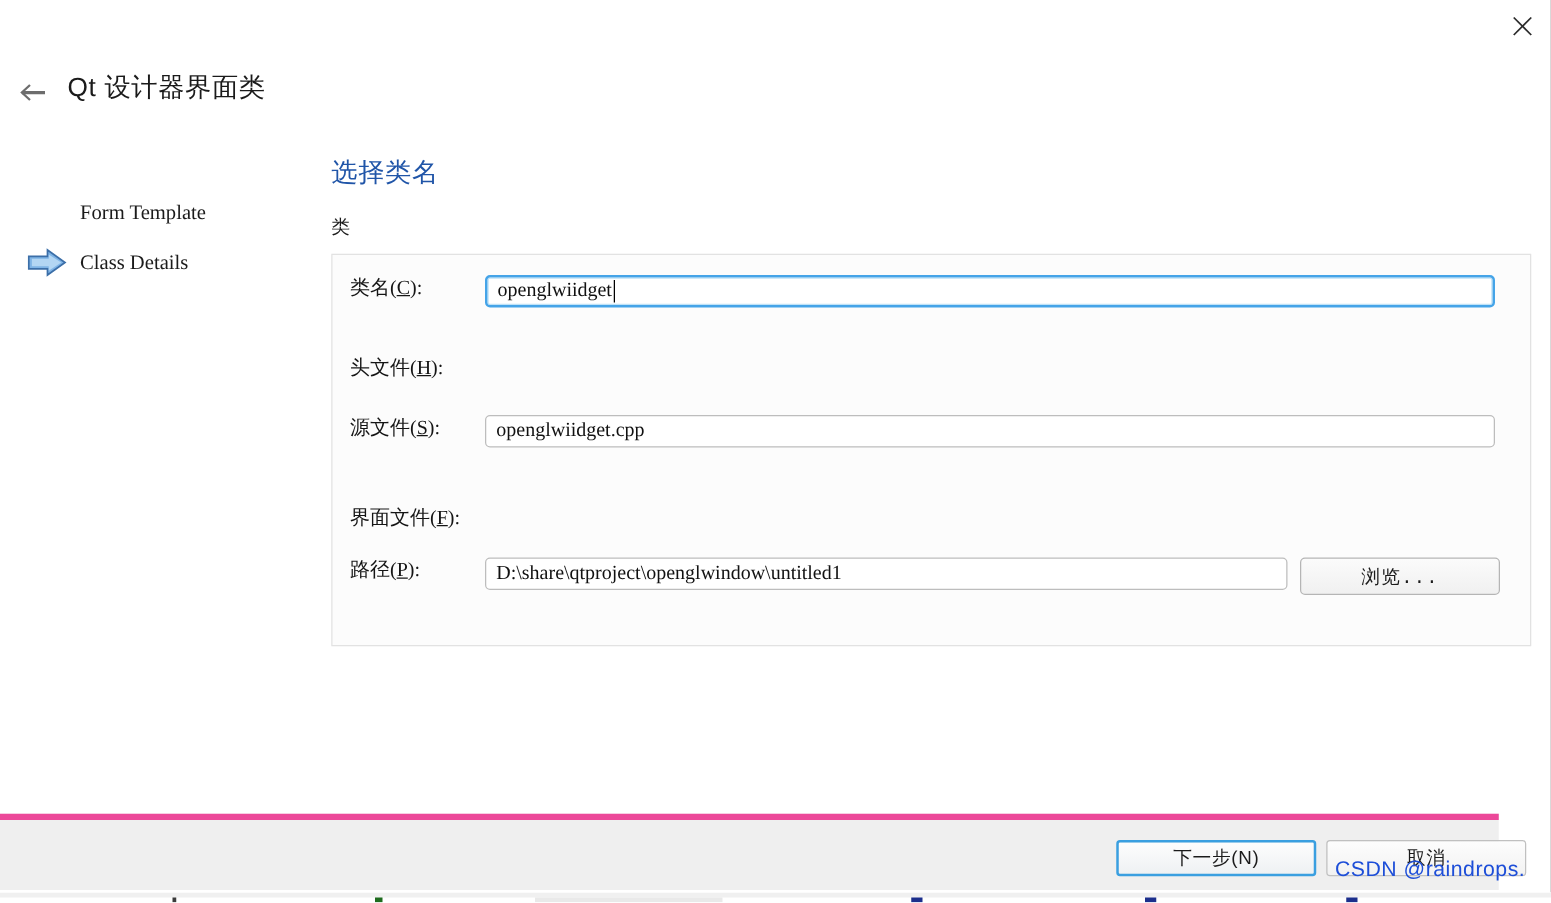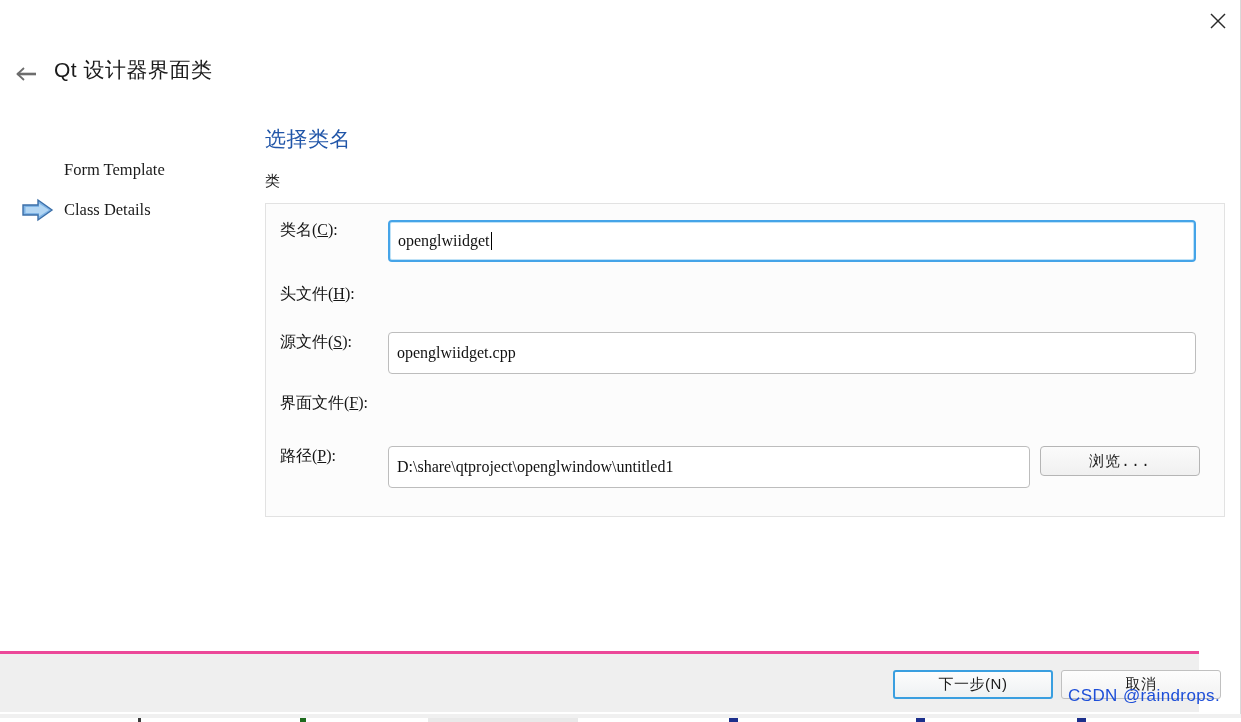--- a/index.html
+++ b/index.html
@@ -148,39 +148,39 @@
   .field-row {
     position: absolute;
     left: 0;
     width: 960px;
     height: 42px;
     display: flex;
   }
   #row-classname   { top: 16px;  }
   #row-header      { top: 80px;  }
   #row-source      { top: 128px; }
-  #row-ui          { top: 189px; }
+  #row-ui          { top: 200px; }
   #row-path        { top: 242px; }
 
   .field-label {
     width: 122px;
     padding-left: 14px;
     box-sizing: border-box;
     font-family: "Liberation Serif", serif;
     font-size: 16px;
     color: #151515;
     white-space: nowrap;
     text-align: left;
   }
   .field-label .accel {
     text-decoration: underline;
   }
 
   .field-input {
-    height: 42px;
+    height: 26px;
     border: 1px solid #bdbdbd;
     border-radius: 4px;
     background: #ffffff;
     box-sizing: border-box;
     display: flex;
     align-items: center;
     padding: 0 8px;
     font-family: "Liberation Serif", serif;
     font-size: 16px;
     color: #111111;
@@ -221,21 +221,21 @@
   }
 
   
   #footer {
     position: absolute;
     left: 0;
     top: 651px;
     width: 1199px;
     height: 61px;
     background: #efefef;
-    border-top: 3px solid #ec4899;
+    border-top: 5px solid #ec4899;
     box-sizing: border-box;
   }
   .footer-button {
     position: absolute;
     top: 16px;
     height: 29px;
     display: flex;
     align-items: center;
     justify-content: center;
     font-family: "Liberation Sans", sans-serif;

